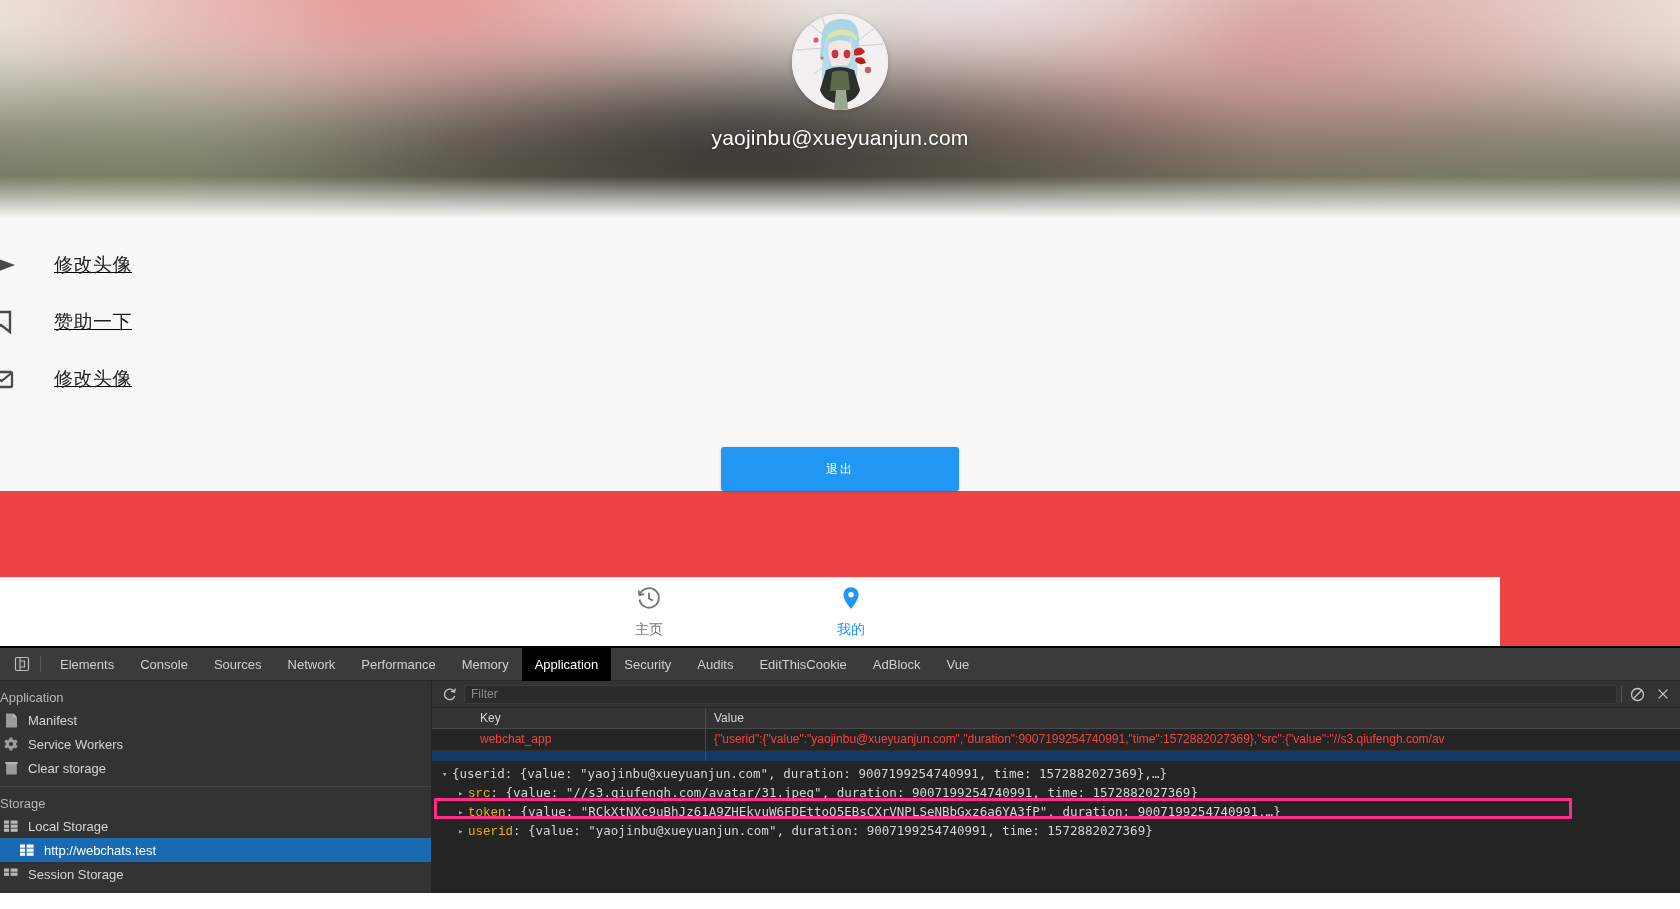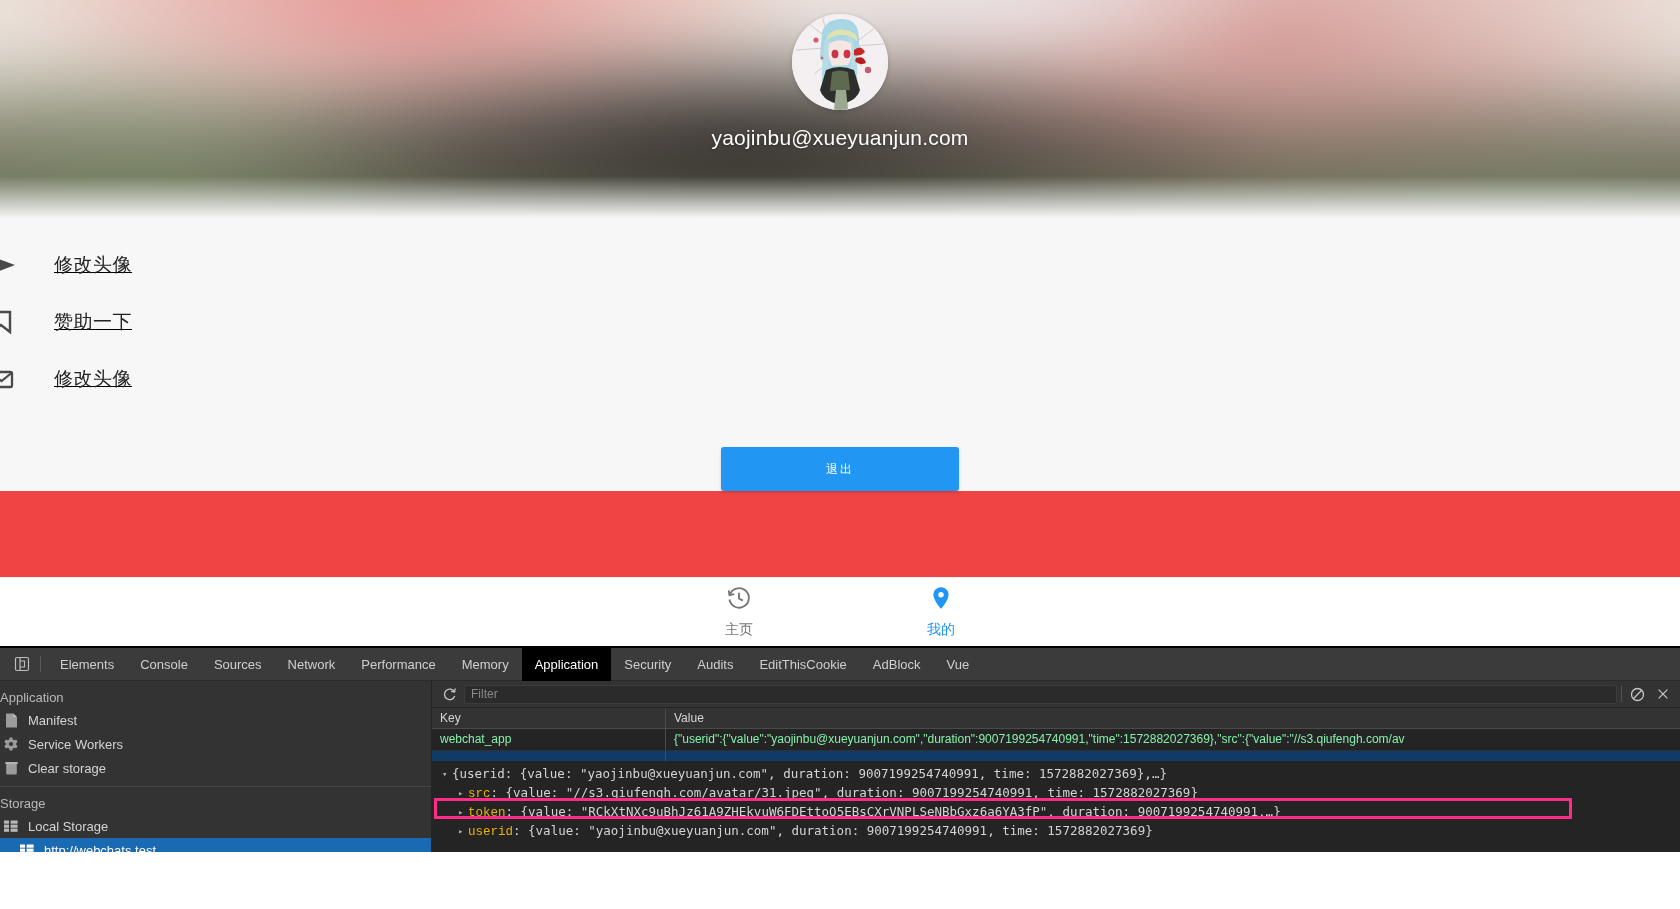--- a/index.html
+++ b/index.html
@@ -112,21 +112,21 @@
     font-family: inherit;
     letter-spacing: 2px;
     cursor: pointer;
     box-shadow: 0 1px 3px rgba(0,0,0,0.18);
   }
 
   
   .tabbar {
     position: absolute;
     left: 0; bottom: 0;
-    width: 1680px; height: 69px;
+    width: 1500px; height: 69px;
     background: #ffffff;
     border-top: 1px solid #ececec;
     display: flex;
     align-items: center;
     justify-content: center;
     gap: 102px;
   }
   .tab-btn {
     width: 100px;
     display: flex; flex-direction: column; align-items: center;
@@ -134,21 +134,21 @@
     cursor: pointer;
     color: #757575;
   }
   .tab-btn.active { color: #2196f3; }
   .tab-label { font-size: 14px; }
 
   
   #devtools {
     position: absolute;
     left: 0; top: 646px;
-    width: 1680px; height: 206px;
+    width: 1680px; height: 247px;
     background: #242424;
     color: #d8d8d8;
     font-size: 12px;
     border-top: 2px solid #000;
     overflow: hidden;
   }
 
   .dt-tabbar {
     display: flex;
     align-items: center;
@@ -260,29 +260,29 @@
     background: #333333;
     border-bottom: 1px solid #4a4a4a;
     font-size: 12px;
     color: #d6d6d6;
   }
   .st-head .c { padding: 3px 0 0 8px; }
   .st-row {
     display: flex;
     height: 22px;
     font-size: 12px;
-    color: #86efac;
+    color: #ef4444;
     border-bottom: 1px solid #2f2f2f;
     cursor: pointer;
     white-space: nowrap;
     overflow: hidden;
     justify-content: flex-end;
   }
   .st-row .c { padding: 3px 0 0 8px; overflow: hidden; }
-  .col-key { width: 234px; flex: 0 0 234px; border-right: 1px solid #4a4a4a; }
+  .col-key { width: 234px; flex: 0 0 234px; border-right: 1px solid #4a4a4a; margin-left: 40px; }
   .col-val { flex: 1; }
   .st-row.blank { height: 10px; background: #0f3b66; border-bottom: none; }
   .st-row.blank .col-key { border-right: 1px solid #4a4a4a; }
 
   
   .preview {
     flex: 1;
     background: #242424;
     font-family: "DejaVu Sans Mono", "Liberation Mono", monospace;
     font-size: 12.5px;

